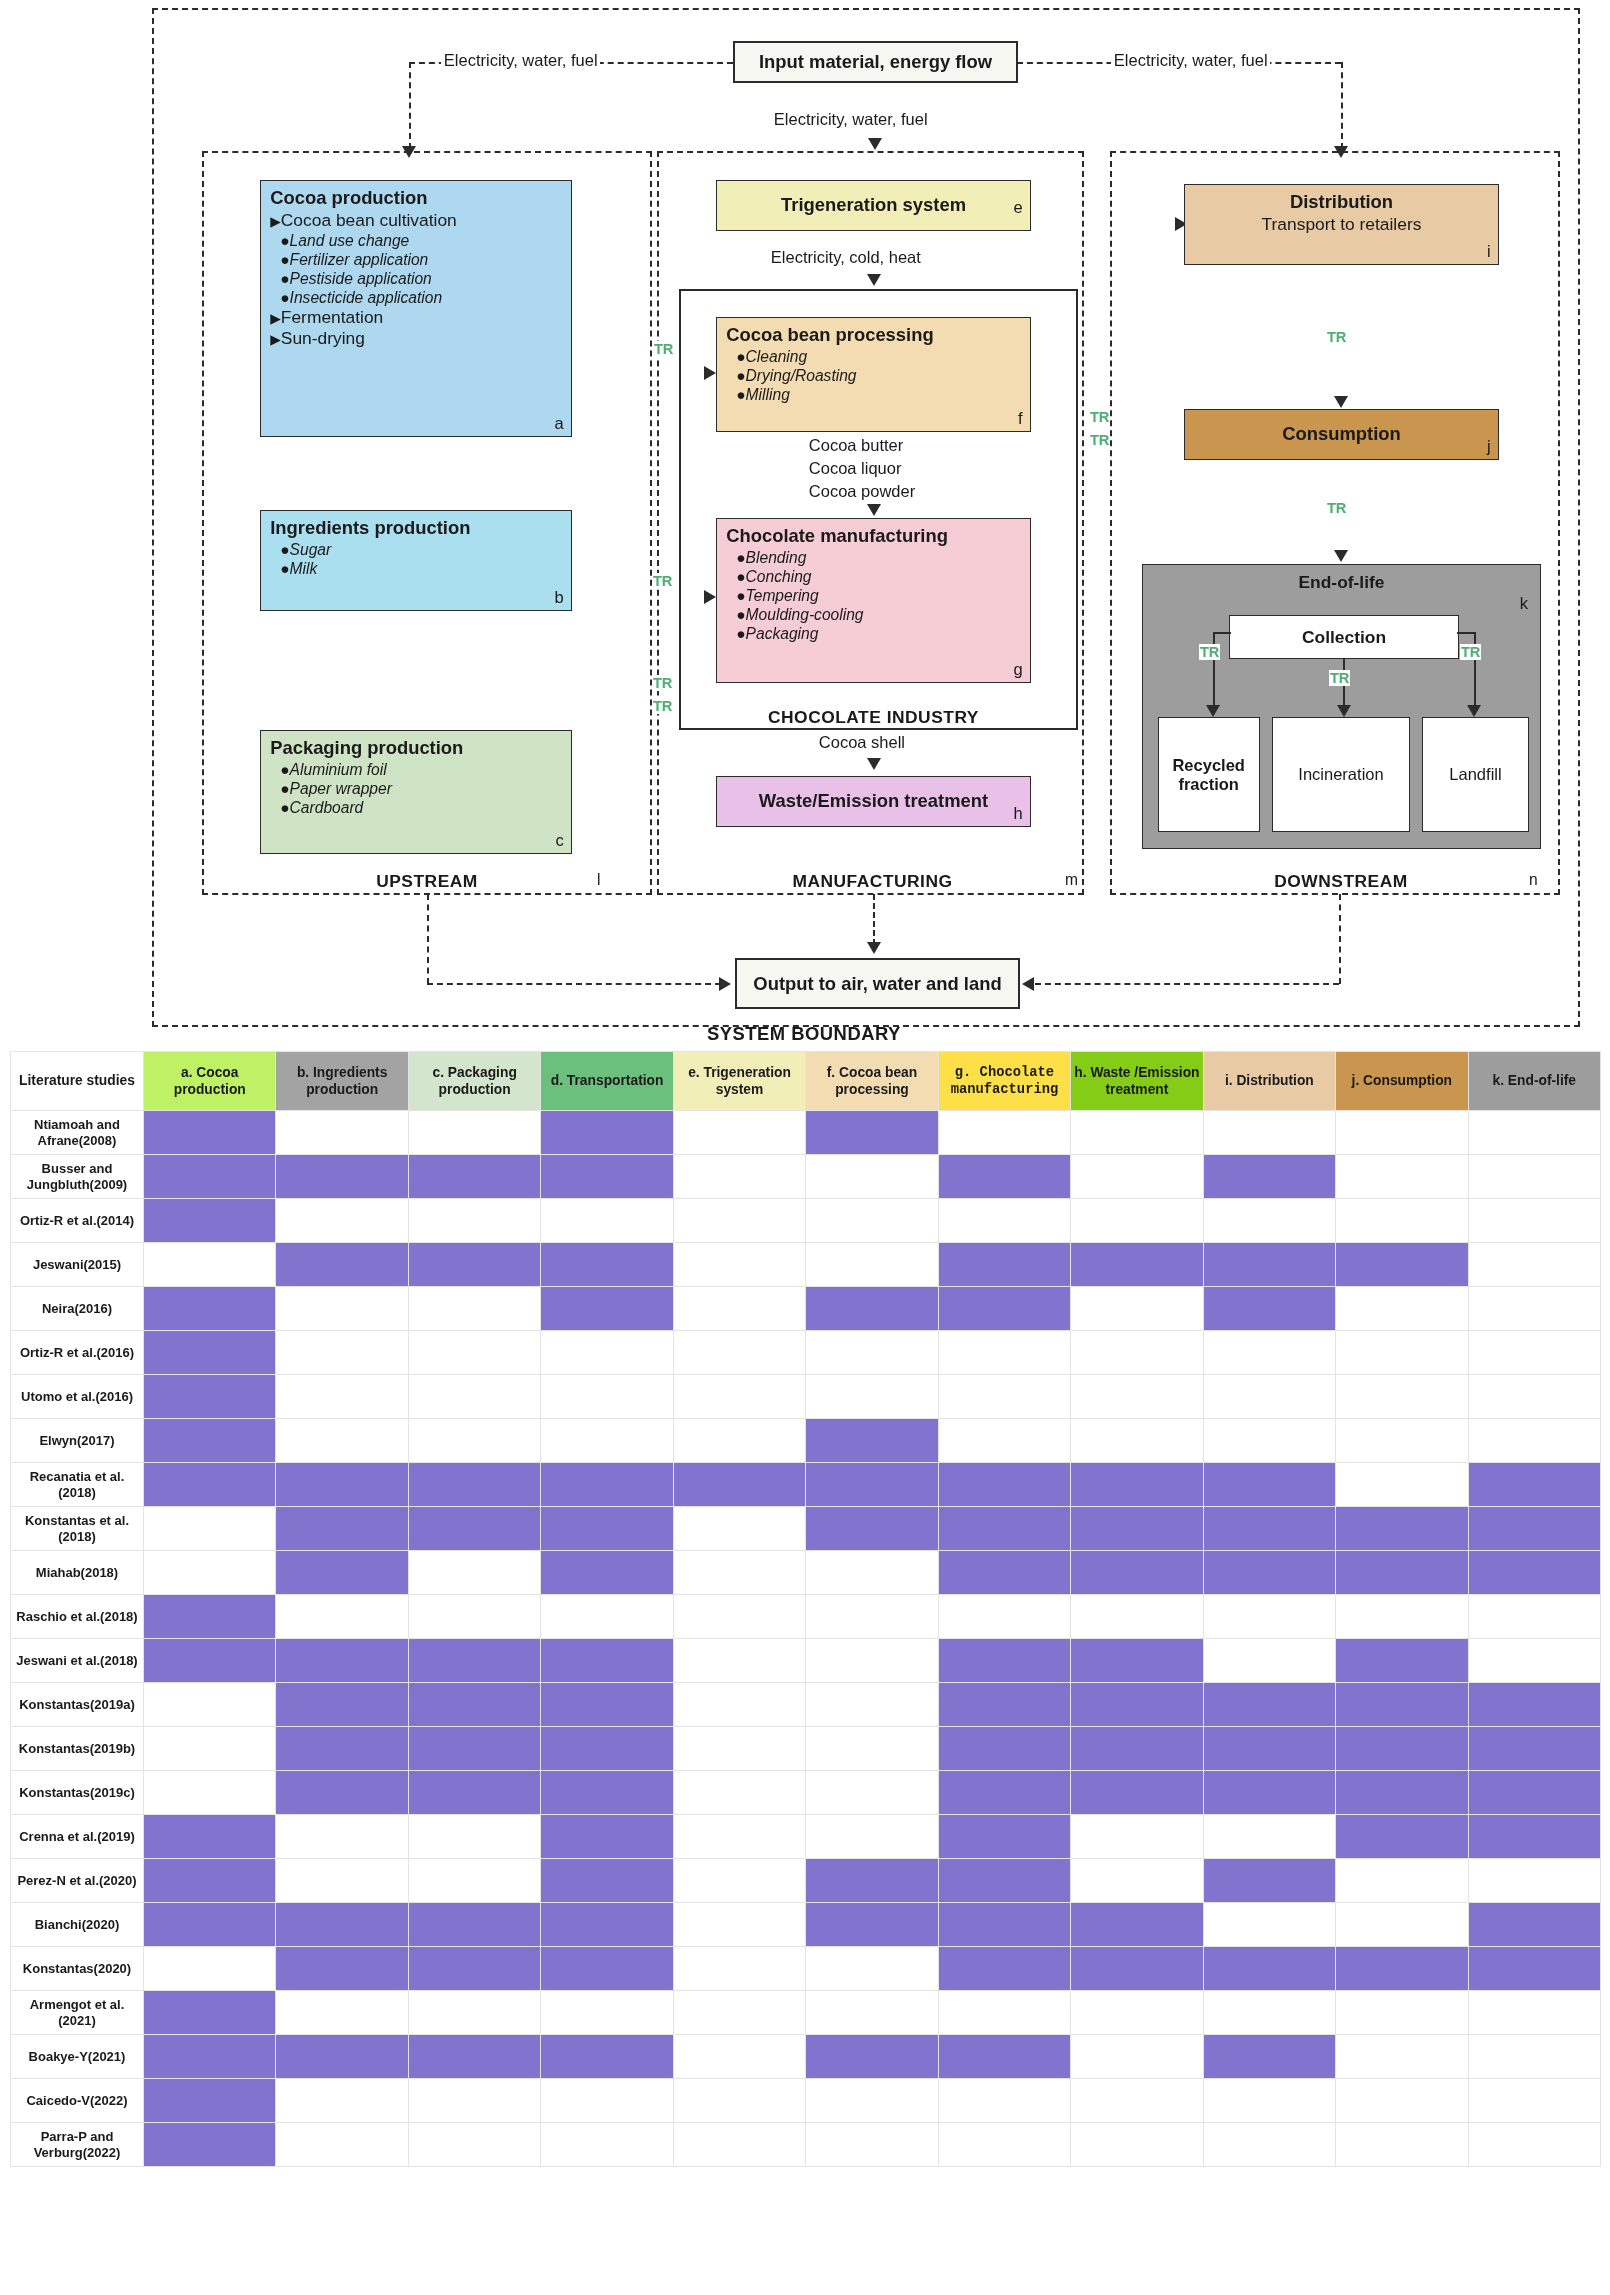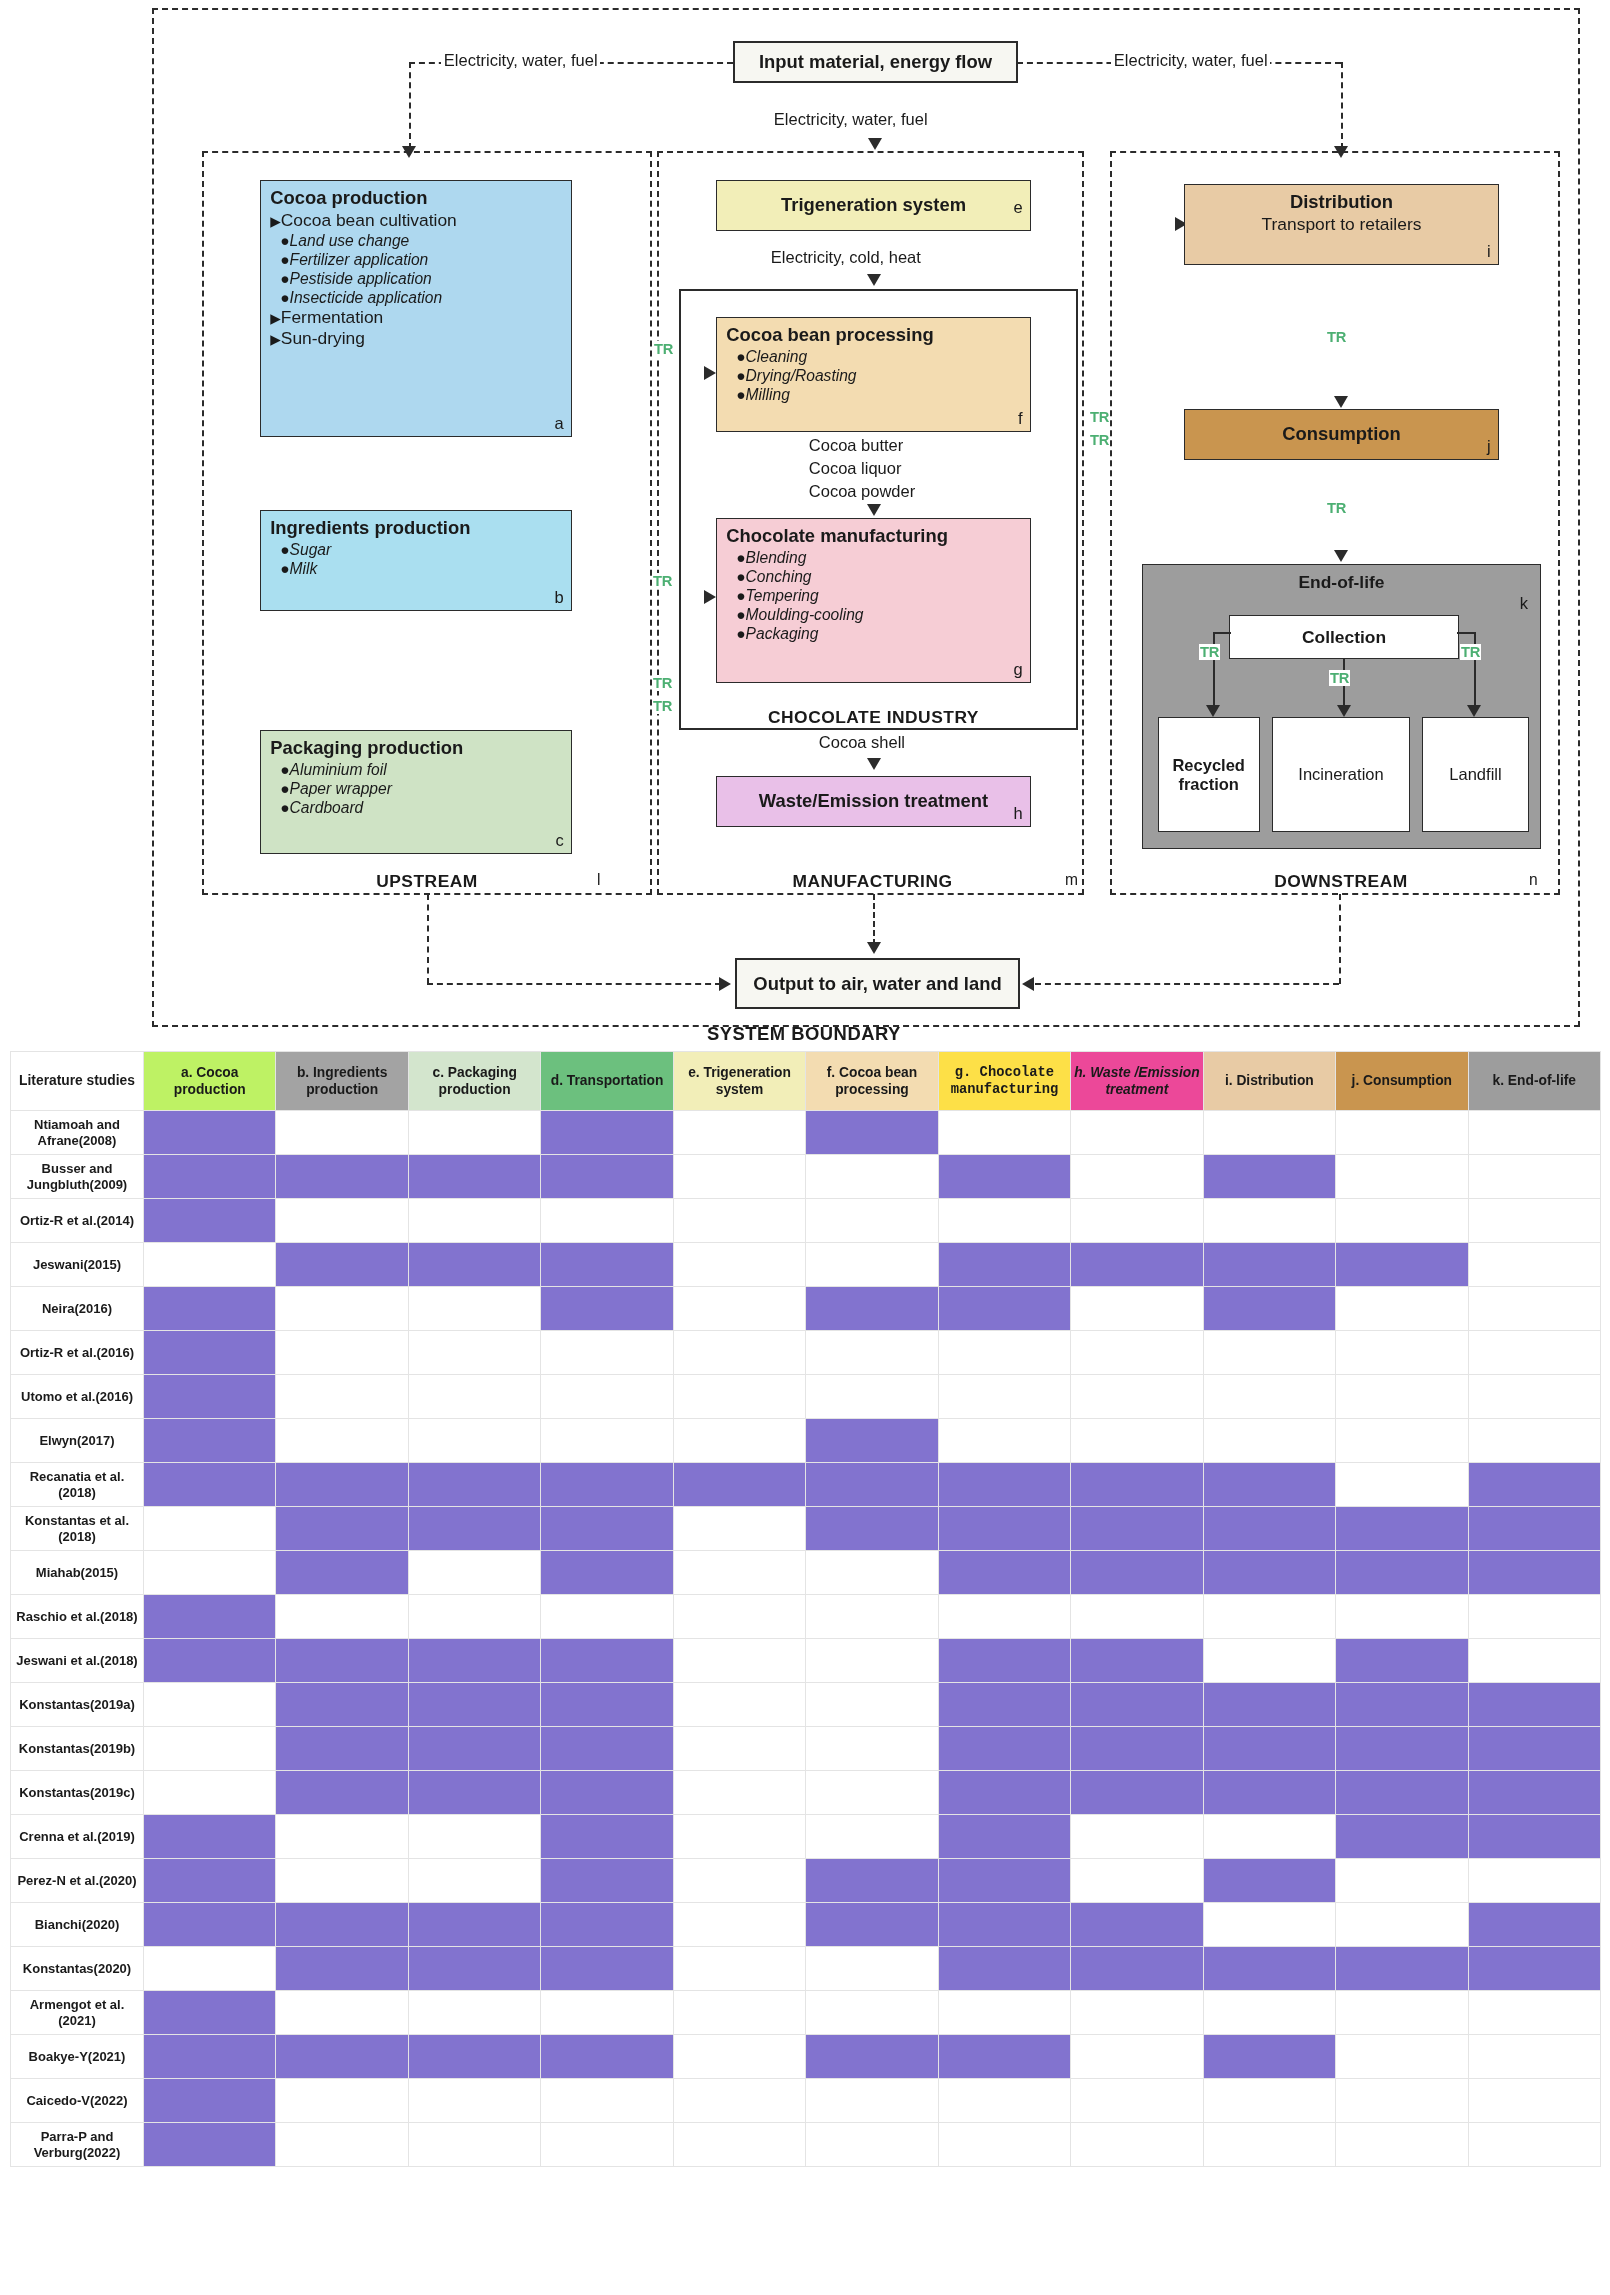--- a/index.html
+++ b/index.html
@@ -300,21 +300,21 @@
     <thead>
       <tr>
         <th style="background:#ffffff;">Literature studies</th>
       <th style="background: #bef264;">a. Cocoa production</th>
           <th style="background: #a3a3a3;">b. Ingredients production</th>
           <th style="background: rgb(211, 229, 205);">c. Packaging production</th>
           <th style="background: rgb(108, 192, 126);">d. Transportation</th>
           <th style="background: rgb(242, 238, 184);">e. Trigeneration system</th>
           <th style="background: rgb(243, 220, 177);">f. Cocoa bean processing</th>
           <th style="background: #fde047; font-family: Liberation Mono, monospace;">g. Chocolate manufacturing</th>
-          <th style="background: #ec4899; font-style: italic;">h. Waste /Emission treatment</th>
+          <th style="background: #84cc16;">h. Waste /Emission treatment</th>
           <th style="background: rgb(232, 203, 165);">i. Distribution</th>
           <th style="background: rgb(201, 149, 79);">j. Consumption</th>
           <th style="background: rgb(157, 157, 157);">k. End-of-life</th>
         </tr>
     </thead>
     <tbody>
         <tr>
           <th>Ntiamoah and Afrane(2008)</th>
           <td class="on" style="background: rgb(130, 115, 207);"></td>
           <td></td>
@@ -448,21 +448,21 @@
           <td class="on" style="background: rgb(130, 115, 207);"></td>
           <td></td>
           <td class="on" style="background: rgb(130, 115, 207);"></td>
           <td class="on" style="background: rgb(130, 115, 207);"></td>
           <td class="on" style="background: rgb(130, 115, 207);"></td>
           <td class="on" style="background: rgb(130, 115, 207);"></td>
           <td class="on" style="background: rgb(130, 115, 207);"></td>
           <td class="on" style="background: rgb(130, 115, 207);"></td>
         </tr>
         <tr>
-          <th>Miahab(2015)</th>
+          <th>Miahab(2018)</th>
           <td></td>
           <td class="on" style="background: rgb(130, 115, 207);"></td>
           <td></td>
           <td class="on" style="background: rgb(130, 115, 207);"></td>
           <td></td>
           <td></td>
           <td class="on" style="background: rgb(130, 115, 207);"></td>
           <td class="on" style="background: rgb(130, 115, 207);"></td>
           <td class="on" style="background: rgb(130, 115, 207);"></td>
           <td class="on" style="background: rgb(130, 115, 207);"></td>

